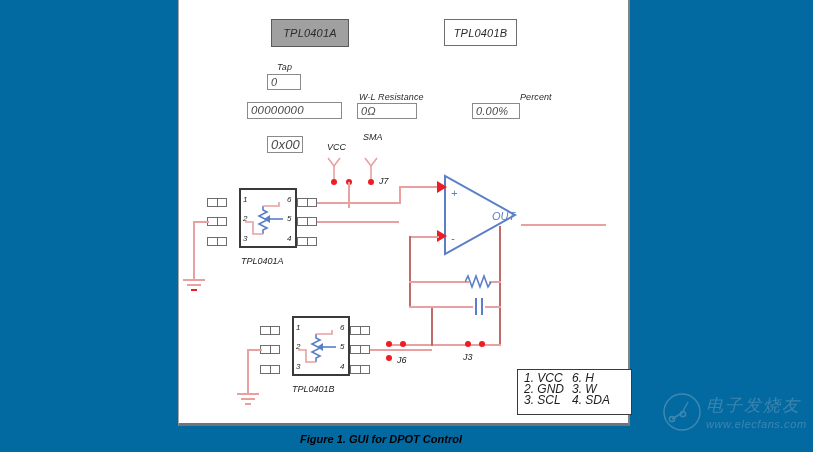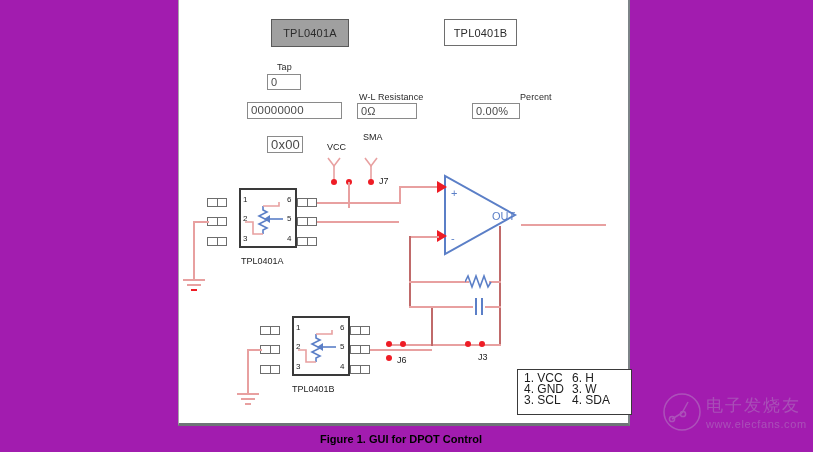--- a/index.html
+++ b/index.html
@@ -5,22 +5,23 @@
   html, body {
     margin: 0;
     padding: 0;
     background: #ffffff;
     font-family: "Liberation Sans", sans-serif;
   }
   #root {
     position: relative;
     width: 813px;
     height: 452px;
-    background: #a21caf;
+    background: #0369a1;
     overflow: hidden;
+    font-style: italic;
   }
 
   
   #panel {
     position: absolute;
     left: 178px;
     top: 0px;
     width: 452px;
     height: 426px;
     border-left: 1px solid #a9a9a9;
@@ -270,21 +271,21 @@
     <svg style="position:absolute; left:292px; top:297px; width:18px; height:20px;">
       <line x1="5" y1="1" x2="5" y2="18" stroke="#5b7fc7" stroke-width="2"></line>
       <line x1="11" y1="1" x2="11" y2="18" stroke="#5b7fc7" stroke-width="2"></line>
     </svg>
 
     <div class="wire h" style="left:210px; top:344px; width:112px;"></div>
     <div class="wire v dark" style="left:252px; top:308px; height:38px;"></div>
 
     <div class="dot" style="left:286px; top:341px;"></div>
     <div class="dot" style="left:300px; top:341px;"></div>
-    <div class="netlabel" style="left:299px; top:352px;">J3</div>
+    <div class="netlabel" style="left:284px; top:352px;">J3</div>
 
     <div class="chipbox" style="left:113px; top:316px; width:58px; height:60px;"></div>
 
     <div class="pinpad" style="left:81px; top:326px;"></div>
     <div class="pinpad" style="left:81px; top:345px;"></div>
     <div class="pinpad" style="left:81px; top:365px;"></div>
     <div class="pinpad" style="left:171px; top:326px;"></div>
     <div class="pinpad" style="left:171px; top:345px;"></div>
     <div class="pinpad" style="left:171px; top:365px;"></div>
 
@@ -318,32 +319,32 @@
     <div class="dot" style="left:221px; top:341px;"></div>
     <div class="dot" style="left:207px; top:355px;"></div>
     <div class="netlabel" style="left:218px; top:355px;">J6</div>
 
     <div class="legendbox" style="left:338px; top:369px; width:115px; height:46px;">
       <div class="legendrow">
         <span>1. VCC</span>
         <span>6. H</span>
       </div>
       <div class="legendrow">
-        <span>4. GND</span>
+        <span>2. GND</span>
         <span>3. W</span>
       </div>
       <div class="legendrow">
         <span>3. SCL</span>
         <span>4. SDA</span>
       </div>
     </div>
 
   </div>
 
-  <div class="caption" style="left:300px; top:433px;margin-left:20px;">Figure 1. GUI for DPOT Control</div>
+  <div class="caption" style="left:300px; top:433px;">Figure 1. GUI for DPOT Control</div>
 
   <div id="watermark">
     <svg style="position:absolute; left:0; top:0; width:42px; height:42px;">
       <circle cx="20" cy="20" r="18" fill="none" stroke="#c4ccd3" stroke-width="1.5"></circle>
       <line x1="10" y1="27" x2="20" y2="21" stroke="#c4ccd3" stroke-width="1.5"></line>
       <line x1="20" y1="21" x2="26" y2="10" stroke="#c4ccd3" stroke-width="1.5"></line>
       <circle cx="10" cy="27" r="2.6" fill="none" stroke="#c4ccd3" stroke-width="1.5"></circle>
       <circle cx="21" cy="22" r="2.6" fill="none" stroke="#c4ccd3" stroke-width="1.5"></circle>
     </svg>
     <div class="wmtext">电子发烧友</div>

